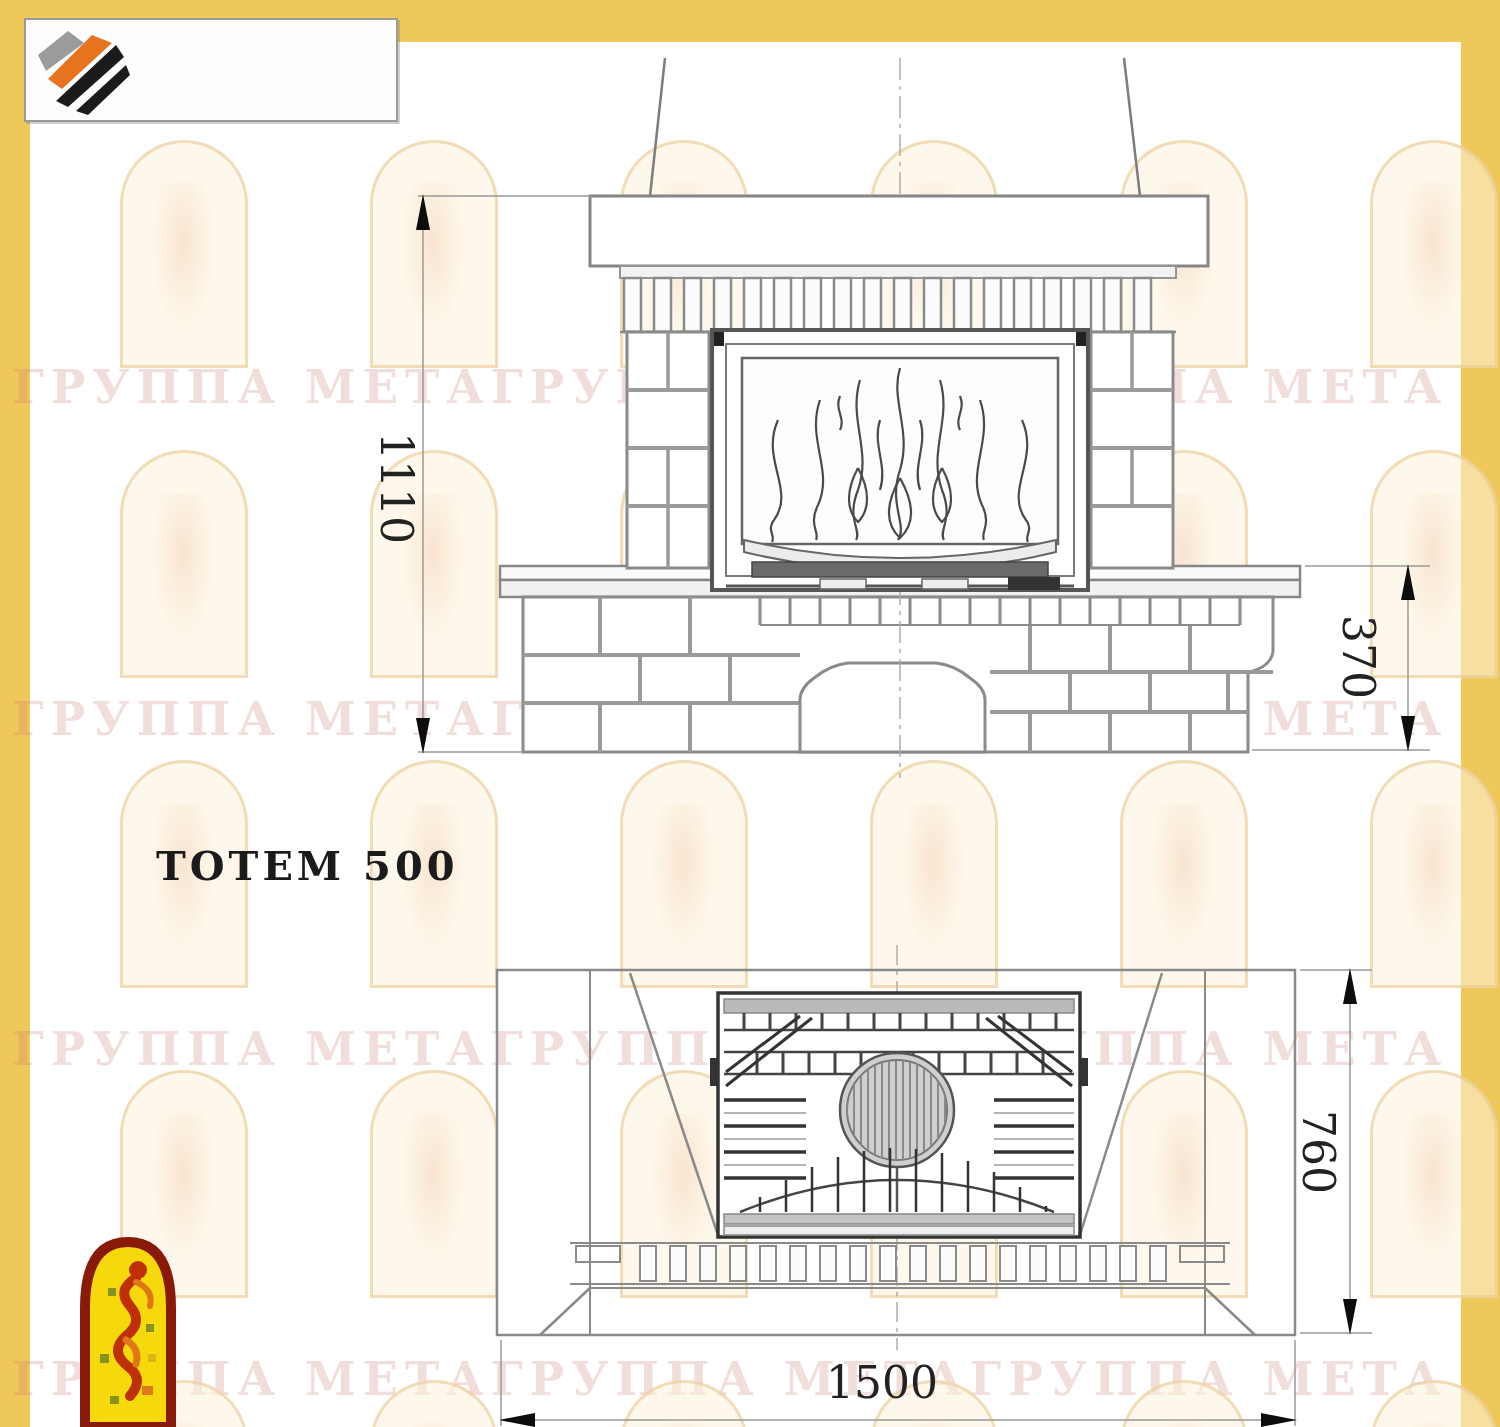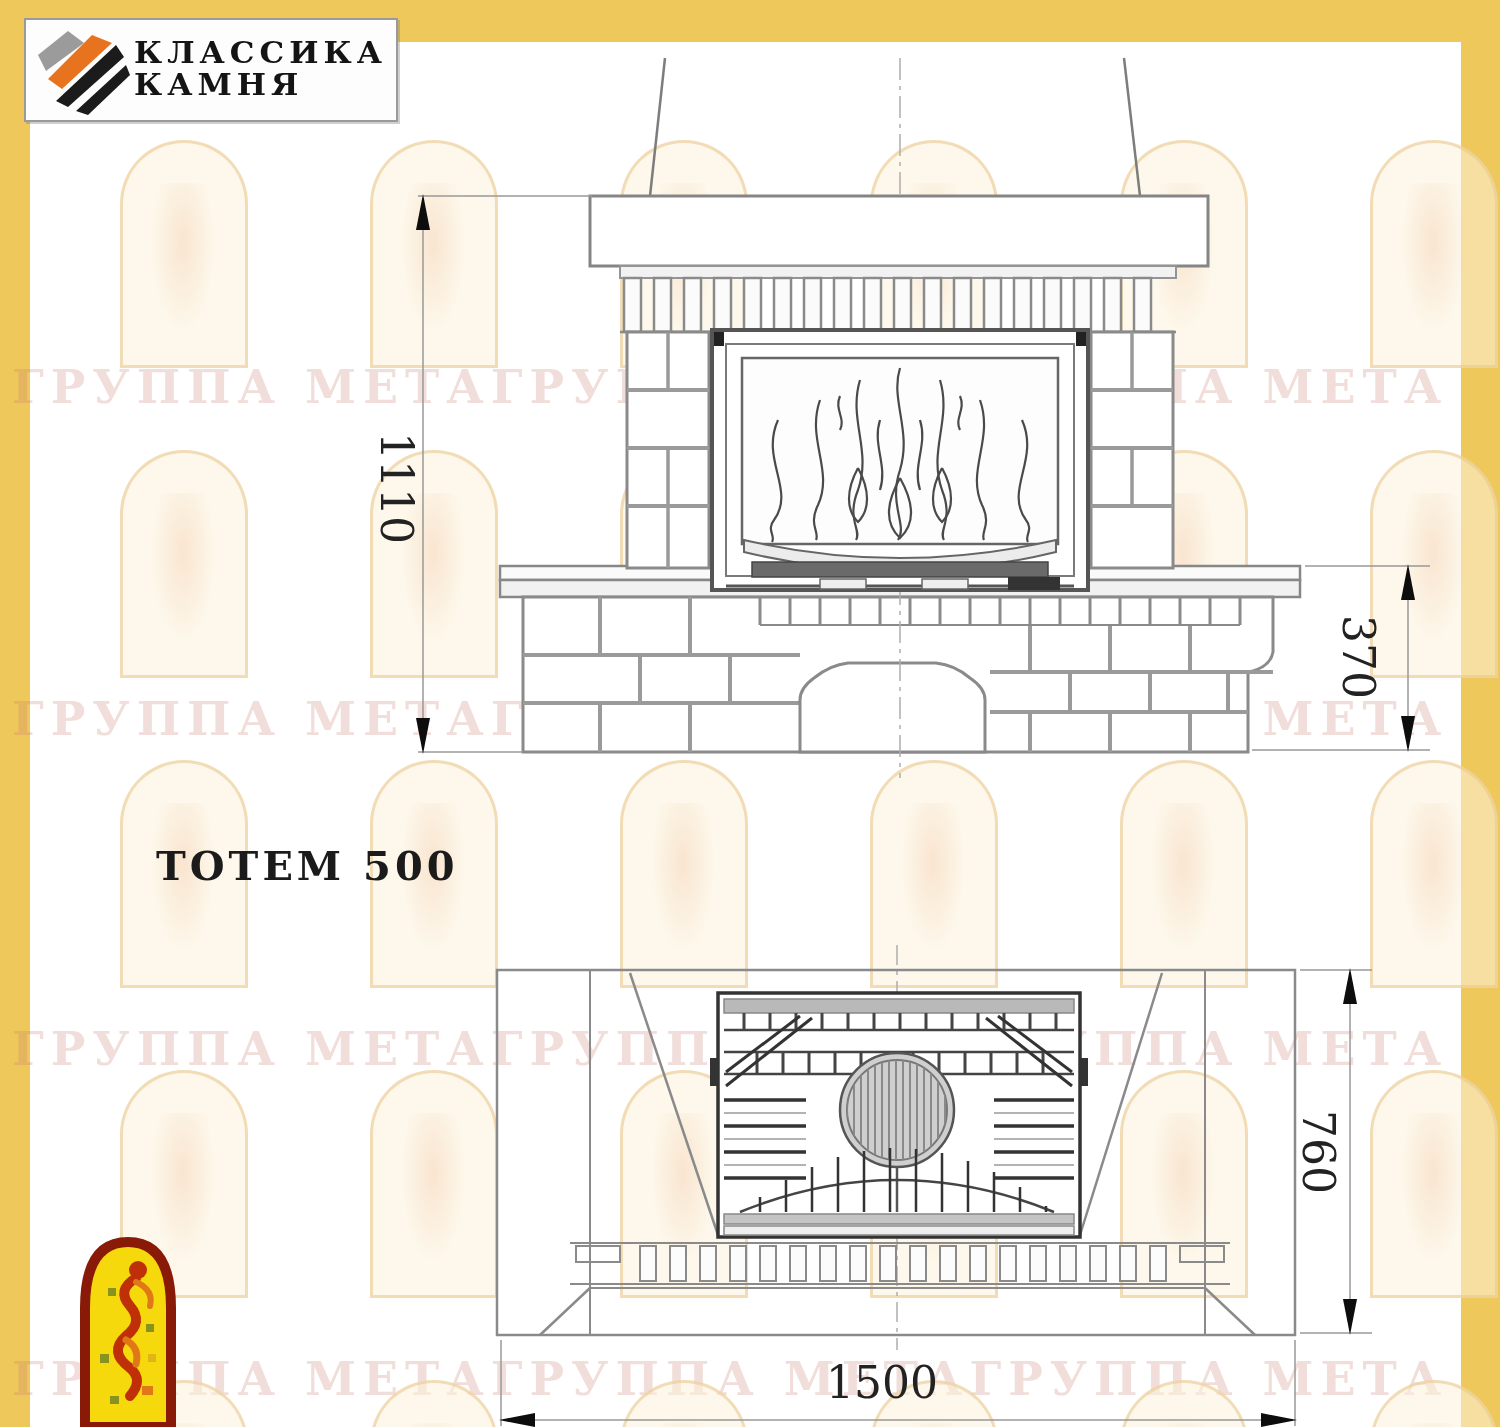--- a/index.html
+++ b/index.html
@@ -347,24 +347,20 @@
 
   <div id="model-title">ТОТЕМ 500</div>
 
   <div id="logo">
     <svg id="logo-icon" viewBox="0 0 104 90">
       <polygon points="8,30 38,6 54,18 16,46" fill="#9b9b9b"></polygon>
       <polygon points="18,54 62,10 82,18 32,64" fill="#e8731e"></polygon>
       <polygon points="26,76 86,20 94,32 38,82" fill="#1b1b1b"></polygon>
       <polygon points="46,86 96,40 100,50 58,90" fill="#1b1b1b"></polygon>
     </svg>
-    <div id="logo-text">
-      <div class="logo-line">КЛАССИКА</div>
-      <div class="logo-line">КАМНЯ</div>
-    </div>
   </div>
 
   <svg id="mascot" width="96" height="191" viewBox="0 0 96 191">
     <path d="M5,191 V72 Q5,6 48,6 Q91,6 91,72 V191 Z" fill="#f6d90c" stroke="#8a1a08" stroke-width="10"></path>
     <circle cx="58" cy="34" r="9" fill="#c03008"></circle>
     <path d="M56,42 Q36,54 50,70 Q64,86 46,100 Q28,116 50,132 Q64,144 50,160" fill="none" stroke="#c03008" stroke-width="10" stroke-linecap="round"></path>
     <path d="M56,46 Q74,54 70,70" fill="none" stroke="#e07818" stroke-width="6" stroke-linecap="round"></path>
     <path d="M46,104 Q60,112 56,128" fill="none" stroke="#e07818" stroke-width="7" stroke-linecap="round"></path>
     <rect x="20" y="118" width="9" height="9" fill="#7b8b20" opacity="0.9"></rect>
     <rect x="66" y="88" width="8" height="8" fill="#7b8b20" opacity="0.9"></rect>

